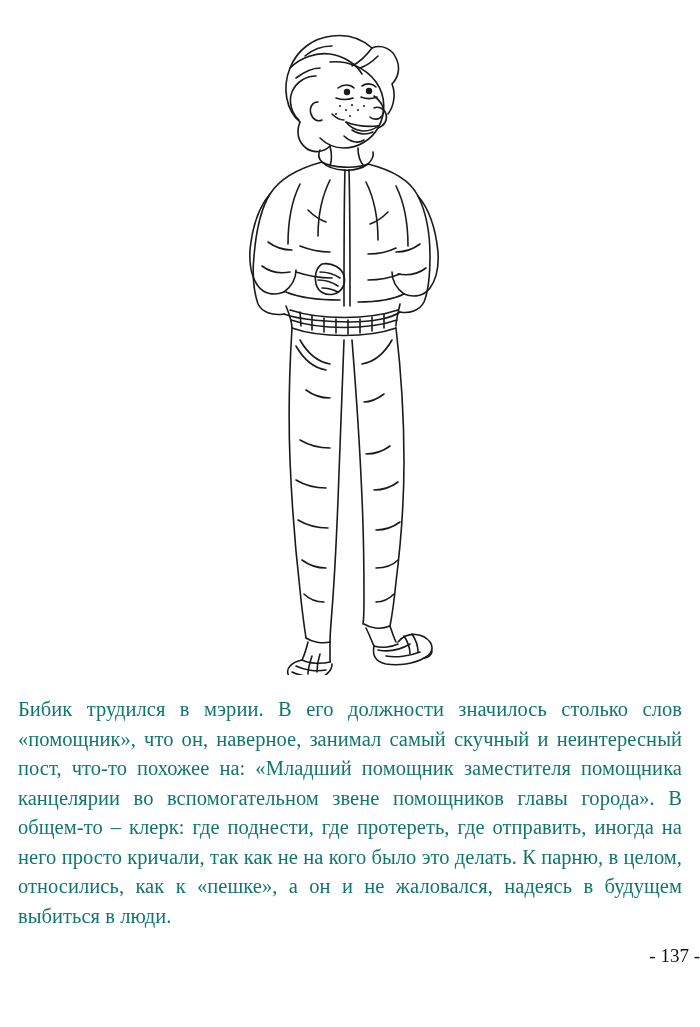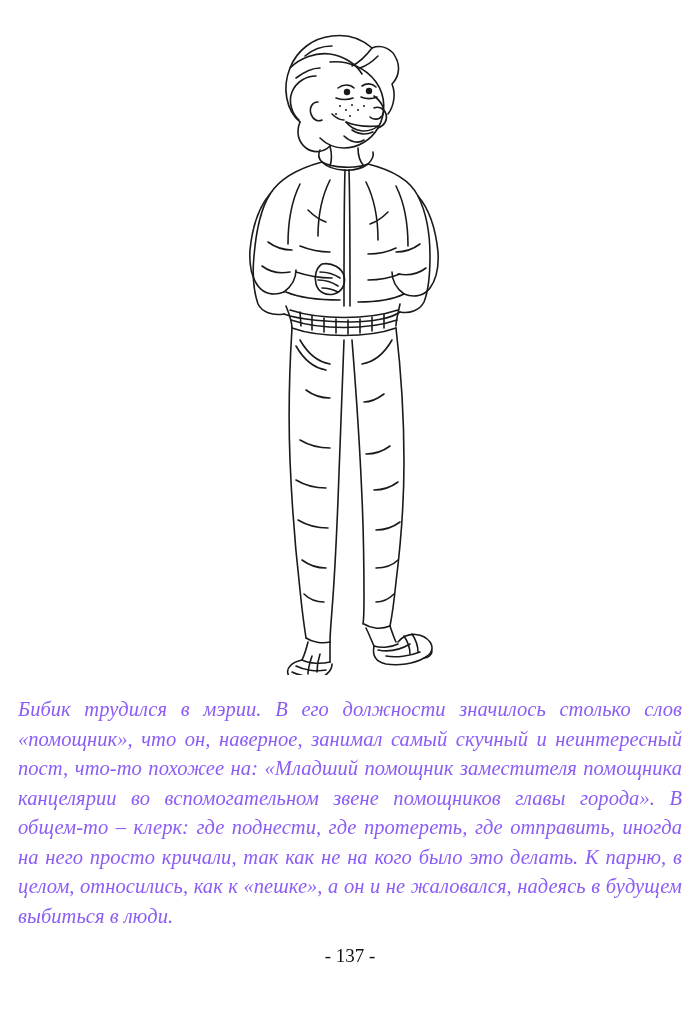--- a/index.html
+++ b/index.html
@@ -32,34 +32,33 @@
     display: block;
     width: 700px;
     height: 665px;
   }
   .body-text {
     position: absolute;
     left: 18px;
     top: 695px;
     width: 664px;
     font-family: "Liberation Serif", serif;
-    font-style: italic;
     font-size: 20.5px;
     line-height: 29.5px;
     text-align: justify;
     text-justify: inter-word;
-    color: #8b5cf6;
+    color: #0f766e;
     letter-spacing: 0.05px;
   }
   .page-number {
     position: absolute;
     left: 0;
     top: 945px;
     width: 700px;
-    text-align: center;
+    text-align: right;
     font-family: "Liberation Serif", serif;
     font-size: 19px;
     color: #111111;
   }
 </style>
 </head>
 <body>
 
 <div class="page">
 

